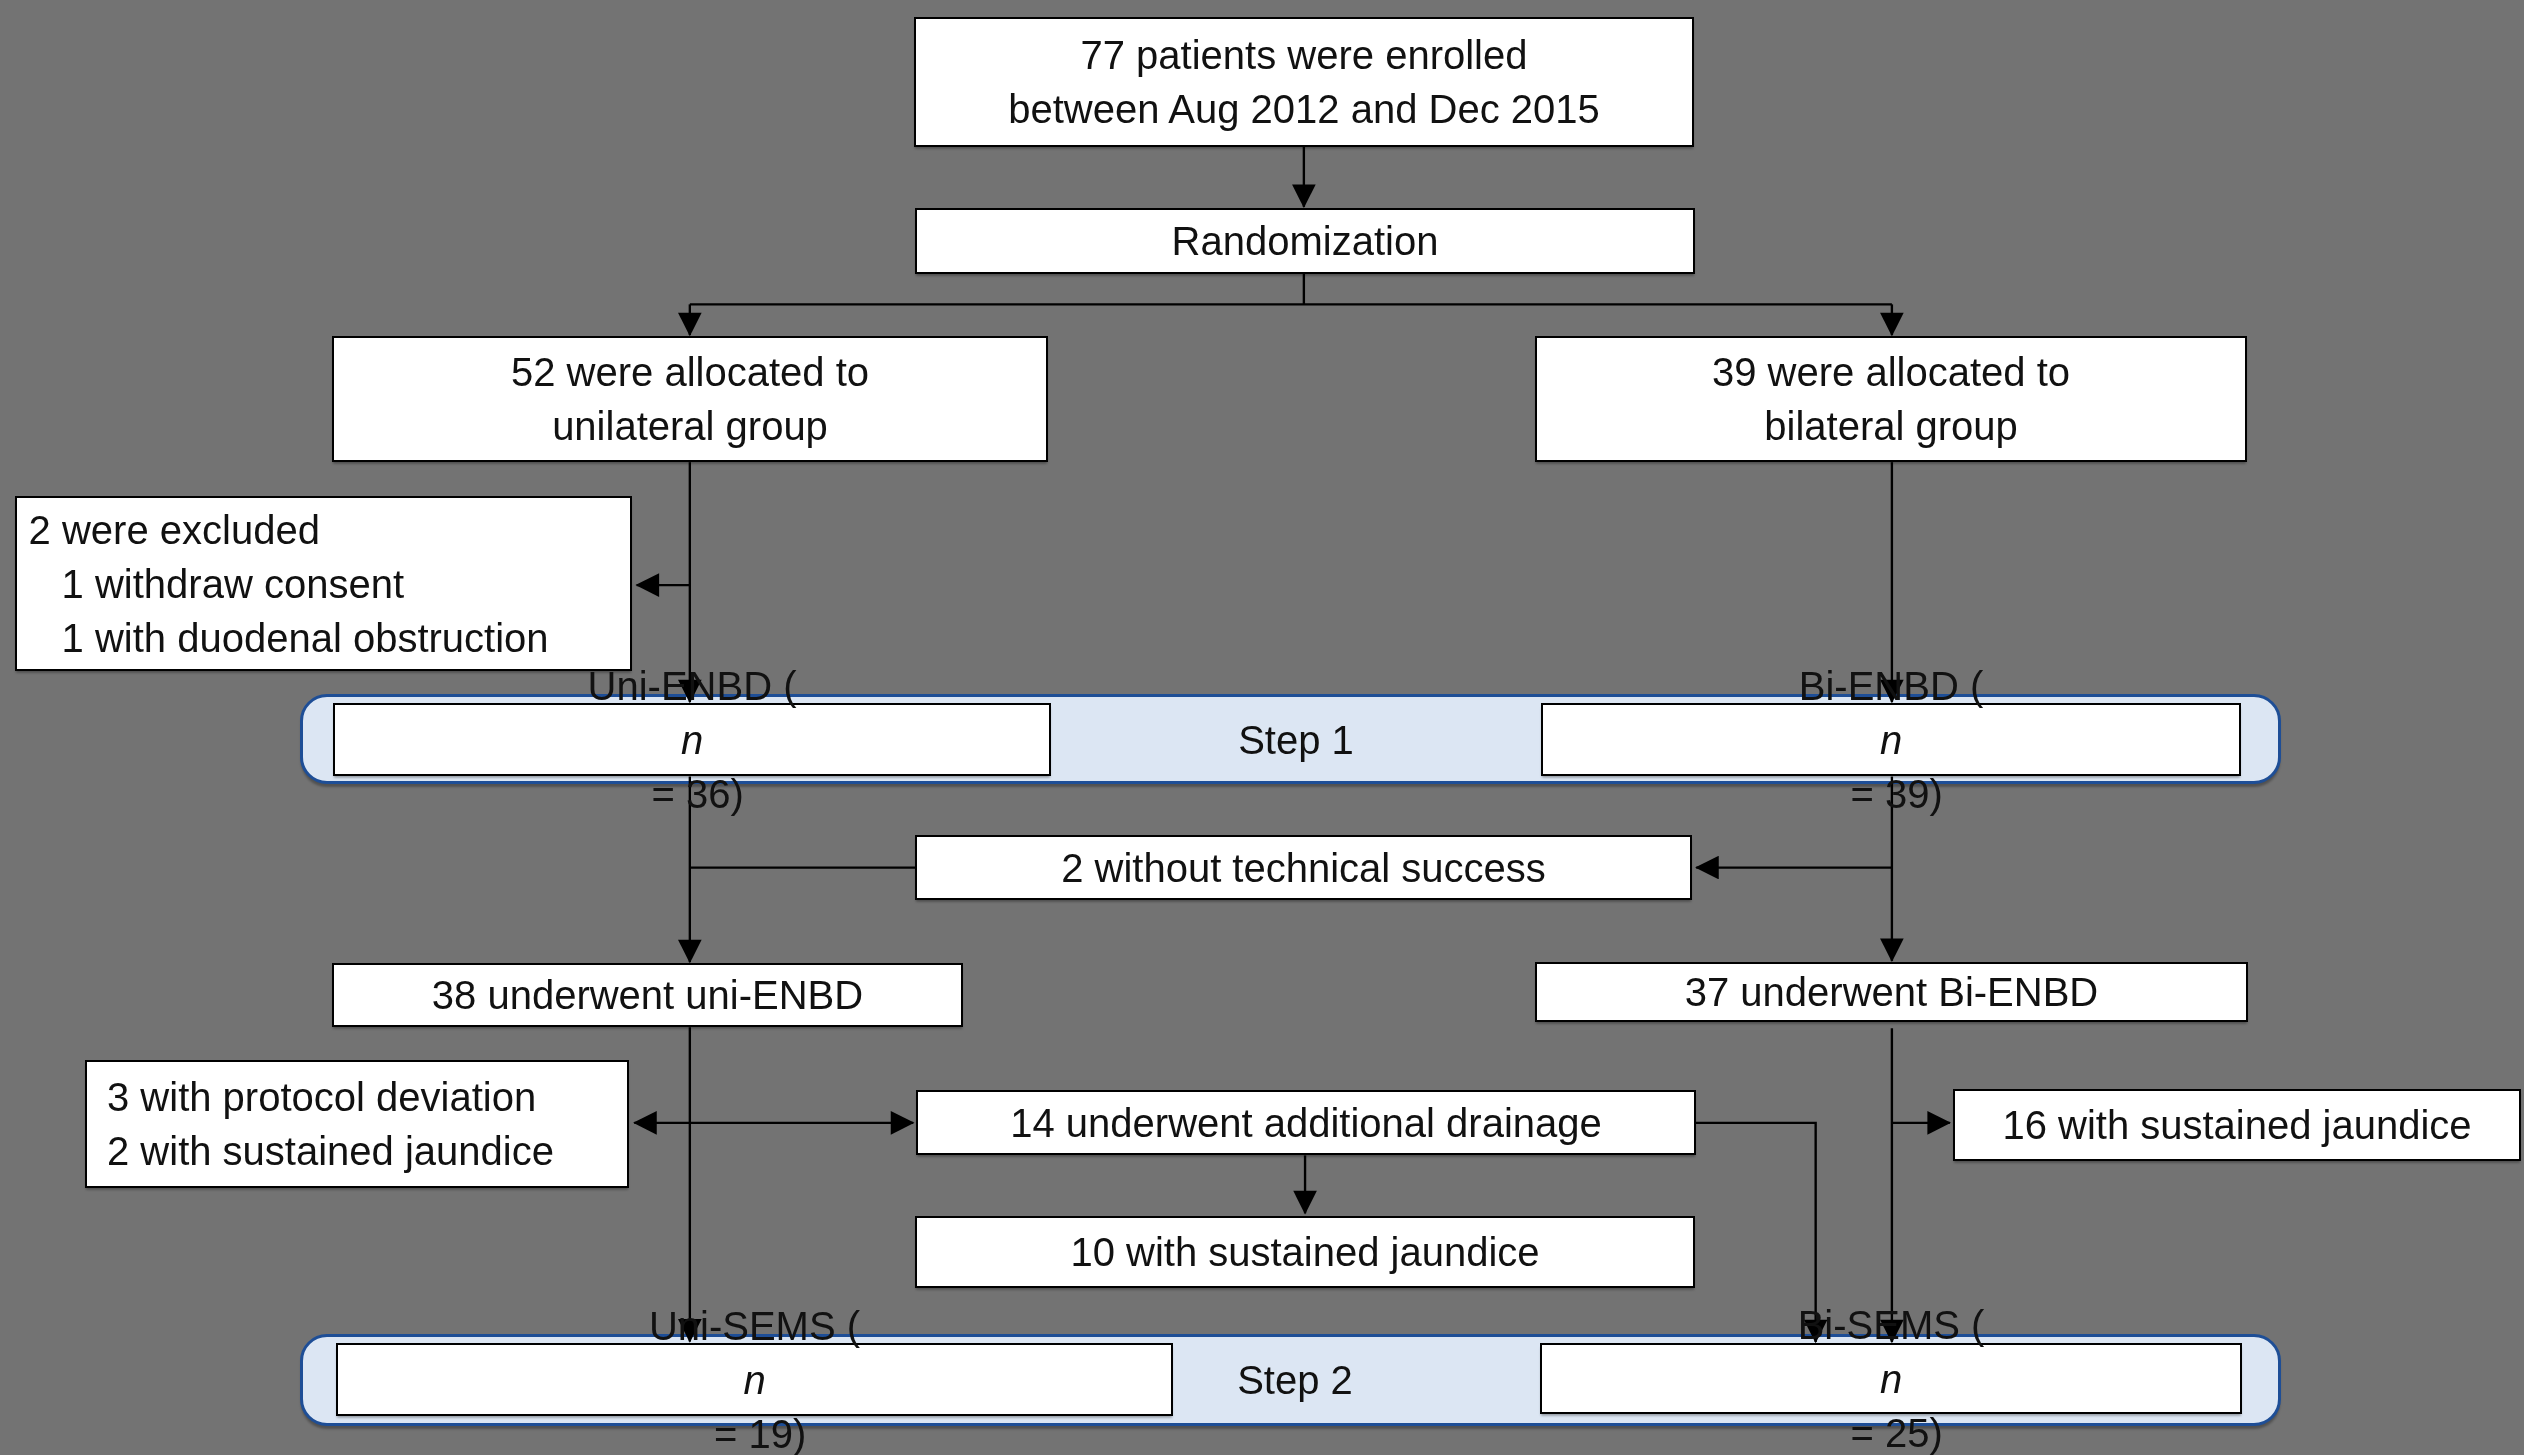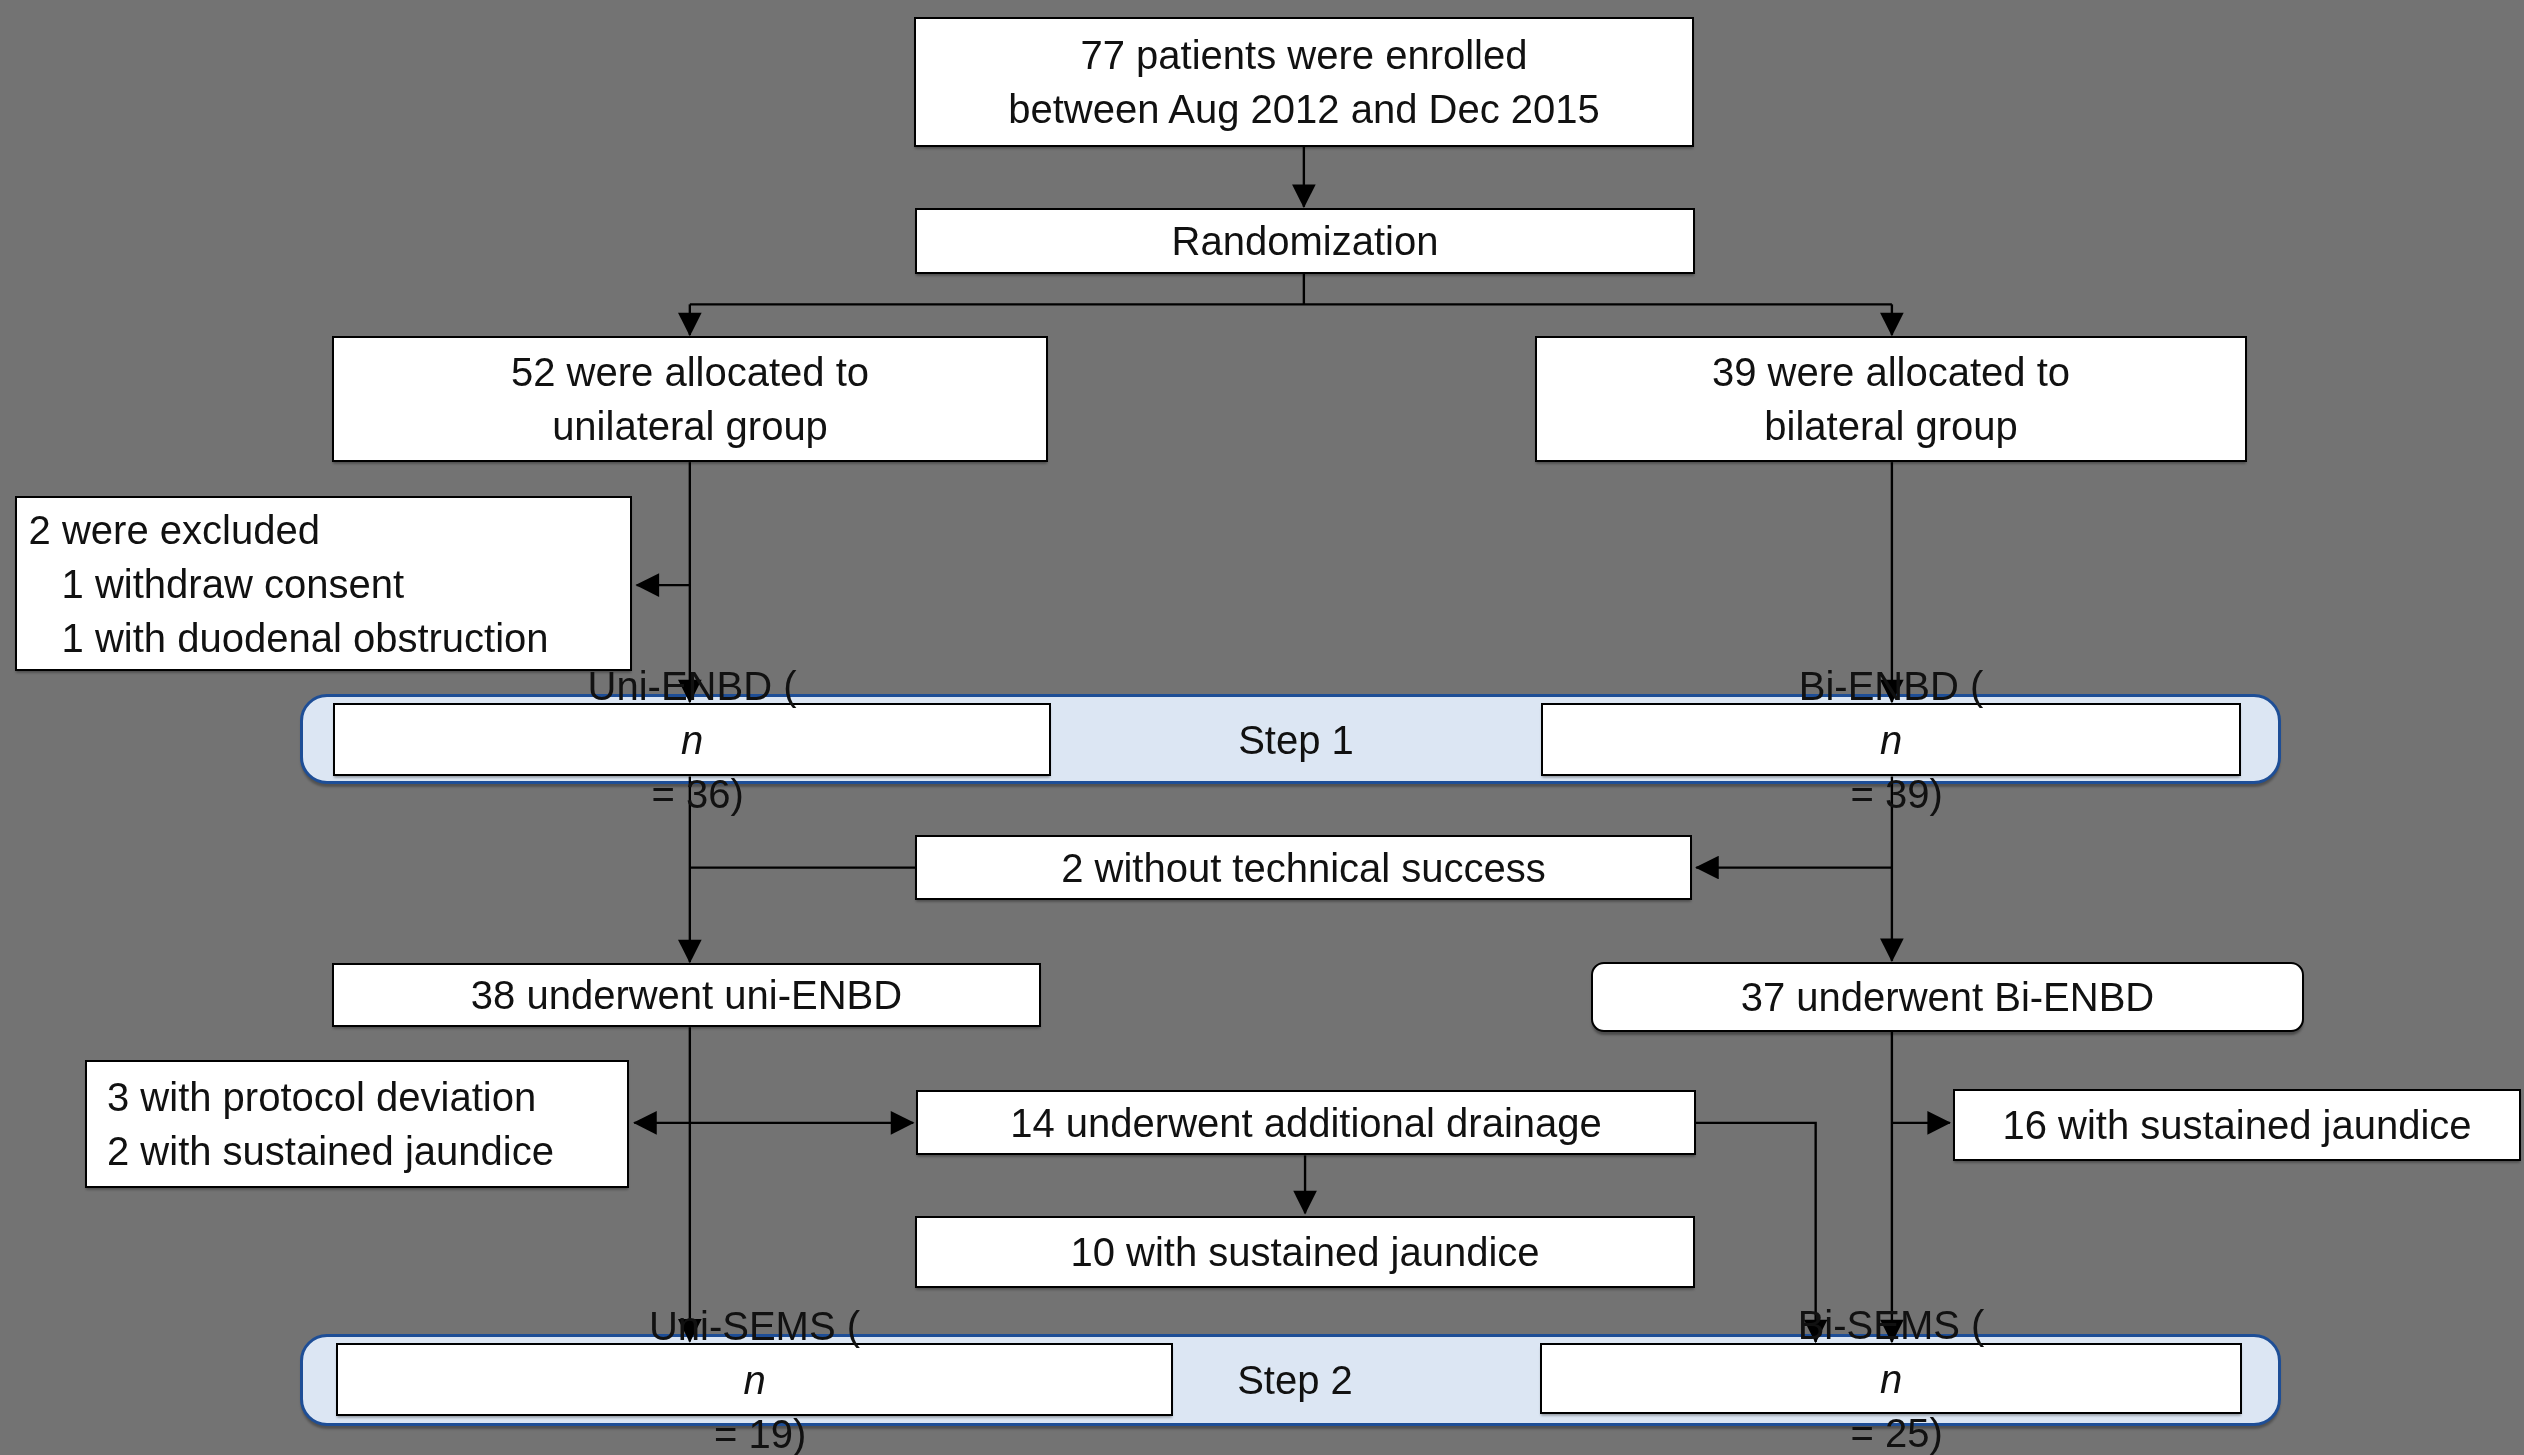--- a/index.html
+++ b/index.html
@@ -114,25 +114,25 @@
   <div class="box nbox" style="left:1541px;top:703px;width:700px;height:73px;">
     <span>Bi-ENBD (</span>
       <i>n</i>
       <span> = 39)</span>
   </div>
 
   <div class="box" style="left:915px;top:835px;width:777px;height:65px;">
     <div class="ln">2 without technical success</div>
   </div>
 
-  <div class="box" style="left:332px;top:963px;width:709px;height:64px;">
+  <div class="box" style="left:332px;top:963px;width:631px;height:64px;">
     <div class="ln">38 underwent uni-ENBD</div>
   </div>
 
-  <div class="box" style="left:1591px;top:962px;width:713px;height:70px;border-radius:13px;">
+  <div class="box" style="left:1535px;top:962px;width:713px;height:60px;">
     <div class="ln">37 underwent Bi-ENBD</div>
   </div>
 
   <div class="box leftalign" style="left:85px;top:1060px;width:544px;height:128px;padding-left:20px;">
     <div class="ln">3 with protocol deviation</div>
     <div class="ln">2 with sustained jaundice</div>
   </div>
 
   <div class="box" style="left:916px;top:1090px;width:780px;height:65px;">
     <div class="ln">14 underwent additional drainage</div>

